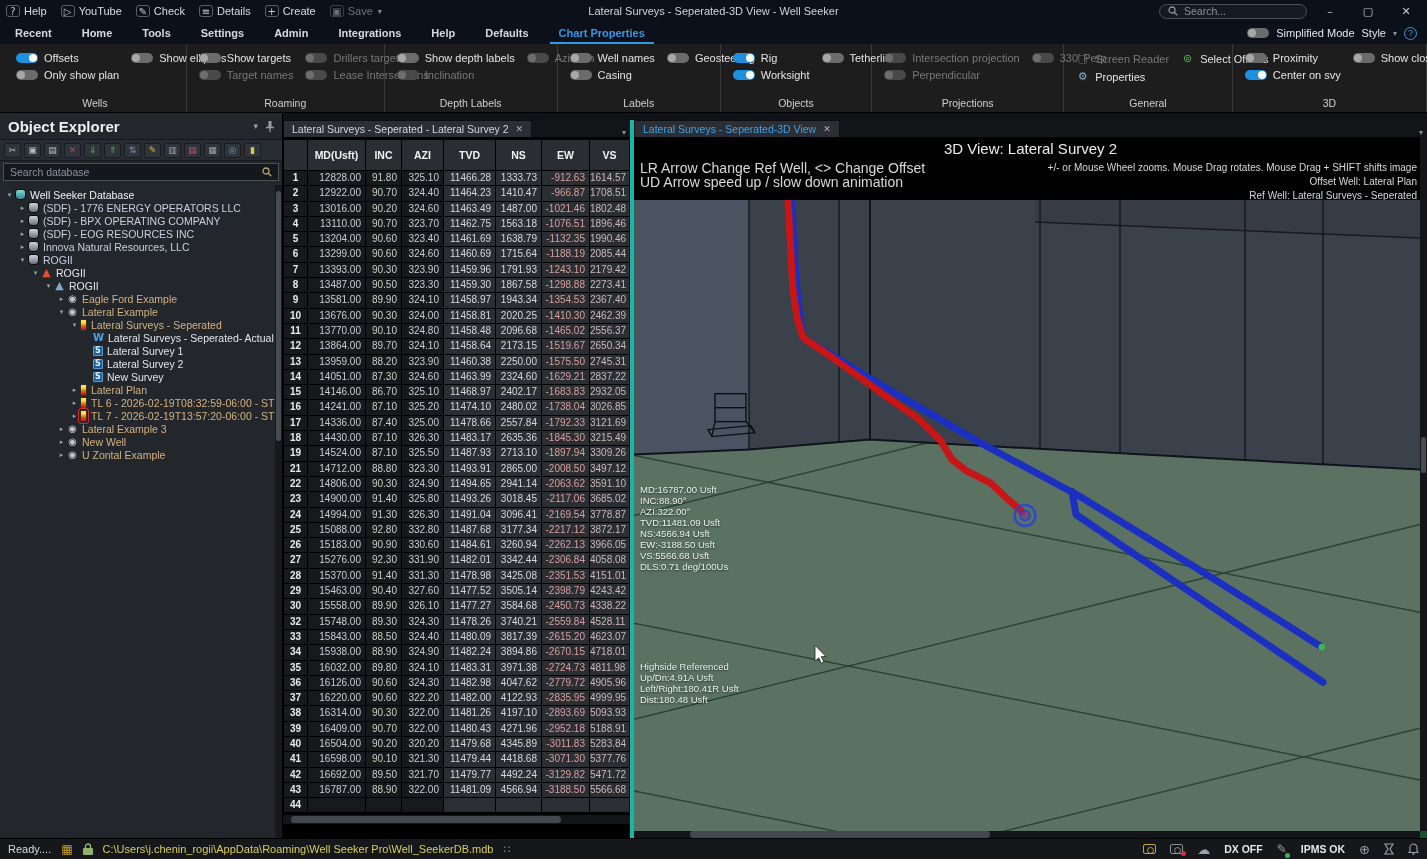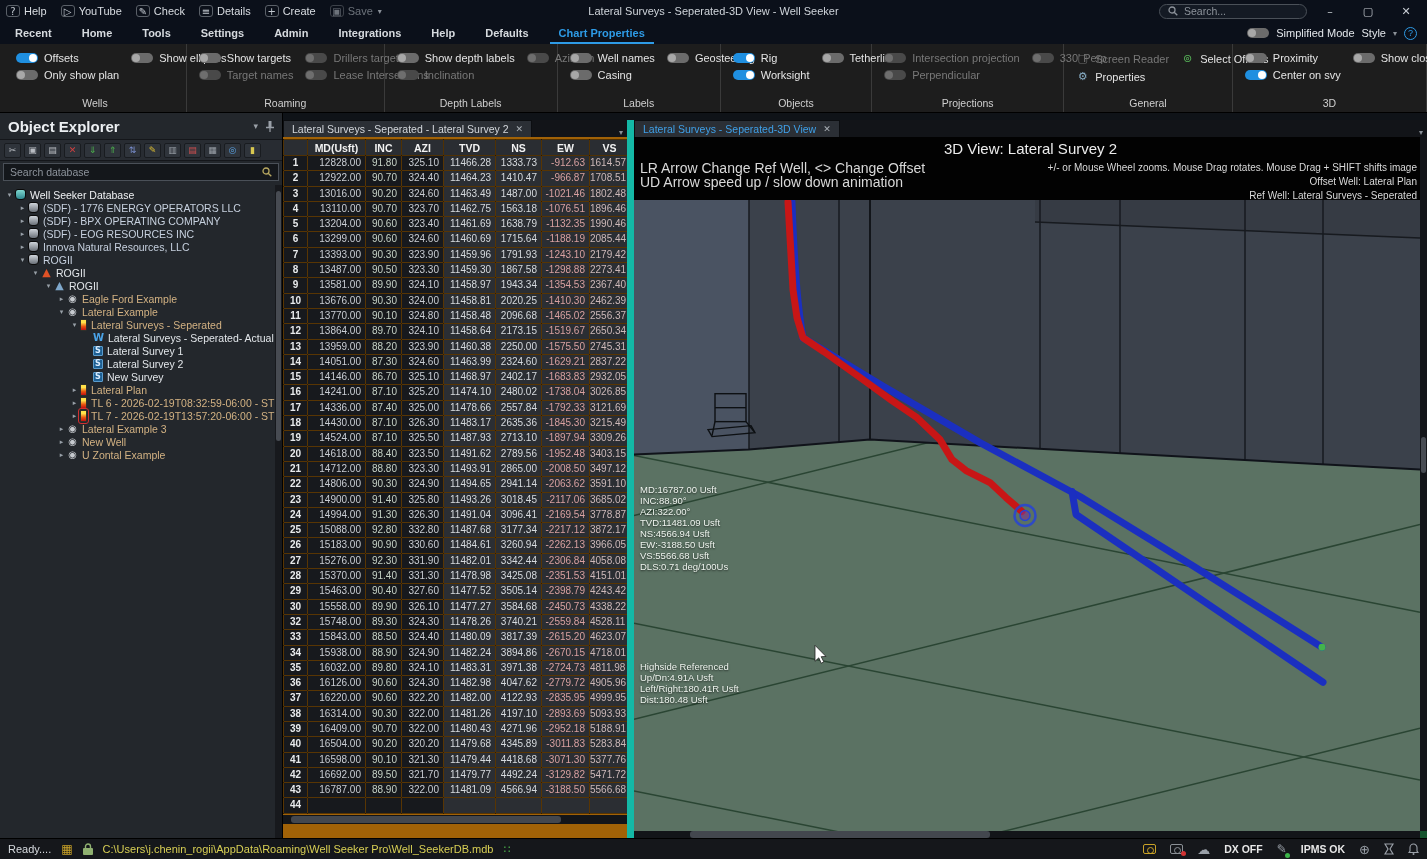--- a/index.html
+++ b/index.html
@@ -77,29 +77,29 @@
   .ti-W{color:#4aa3e8;font-size:10px}
   .ti-S{background:#1d5f93;color:#d9ecff;border:1px solid #5b9ccc;border-radius:1px;width:10px;height:10px}
   .tc-bold{color:#f0f2f4;font-weight:normal}
   .tc-blue{color:#c6d0de}
   .tc-white{color:#e2e6ea}
   .tc-tan{color:#d3b283}
   .vscroll{position:absolute;right:0;top:72px;width:7px;bottom:0;background:#17191d}
   .vthumb{position:absolute;left:1px;right:1px;border-radius:3px;background:#474b52}
 
   
-  .tablepanel{position:absolute;left:283px;top:7px;width:351px;bottom:0;background:#a16207;border-right:7px solid #14b8a6;overflow:hidden}
+  .tablepanel{position:absolute;left:283px;top:7px;width:351px;bottom:0;background:#000000;border-right:4px solid #14b8a6;overflow:hidden}
   .tabbar{height:17px;background:#121418;display:flex;align-items:flex-end}
   .ptab{height:17px;background:#2b2f35;color:#d3d7dc;font-size:10.5px;display:flex;align-items:center;gap:7px;
     padding:0 8px;border:1px solid #0c0e11;border-bottom:none}
   .ptab .x{color:#aab0b6;font-size:9px;font-family:"DejaVu Sans",sans-serif}
   .ptab.active{color:#3fa0e8}
   .tabbar .caret{margin-left:auto;color:#8a9098;font-size:8px;padding-right:4px;font-family:"DejaVu Sans",sans-serif}
   table.grid{border-collapse:collapse;table-layout:fixed;width:351px;margin-top:2px}
-  .grid th{background:#2a2d32;color:#f2f2f2;font-size:10.5px;font-weight:bold;height:16px;
+  .grid th{background:#2a2d32;color:#f2f2f2;font-size:10.5px;font-weight:bold;height:31px;
     border:1px solid rgba(0,0,0,.5);overflow:hidden;white-space:nowrap}
   .grid td{font-size:10px;height:14.3px;line-height:14.3px;text-align:right;padding-right:4px;
     border:1px solid rgba(0,0,0,.45);overflow:hidden;white-space:nowrap}
   .grid td.rn{text-align:center;padding:0;color:#e8eaec;font-weight:bold;background:#17191d}
   .grid td.d{background:#17191d}
   .grid td.l{background:#2b2e33}
   .c-md{color:#c9cdd3}.c-inc{color:#c6d2c6}.c-azi{color:#c9cdd3}
   .c-tvd{color:#d6dade}.c-ns{color:#d6dade}.c-ew{color:#d8a0a0}.c-vs{color:#cdb9b9}
   .hscroll{position:absolute;left:0;right:0;bottom:14px;height:9px;background:#131519}
   .hthumb{position:absolute;top:1px;height:7px;border-radius:3px;background:#43474e}
@@ -767,31 +767,20 @@
             </tr>
             <tr>
               <td class="rn">19</td>
               <td class="d c-md">14524.00</td>
               <td class="d c-inc">87.10</td>
               <td class="d c-azi">325.50</td>
               <td class="l c-tvd">11487.93</td>
               <td class="l c-ns">2713.10</td>
               <td class="l c-ew">-1897.94</td>
               <td class="l c-vs">3309.26</td>
-              <td class="l"></td>
-            </tr>
-            <tr>
-              <td class="rn">20</td>
-              <td class="d c-md">14618.00</td>
-              <td class="d c-inc">88.40</td>
-              <td class="d c-azi">323.50</td>
-              <td class="l c-tvd">11491.62</td>
-              <td class="l c-ns">2789.56</td>
-              <td class="l c-ew">-1952.48</td>
-              <td class="l c-vs">3403.15</td>
               <td class="l"></td>
             </tr>
             <tr>
               <td class="rn">21</td>
               <td class="d c-md">14712.00</td>
               <td class="d c-inc">88.80</td>
               <td class="d c-azi">323.30</td>
               <td class="l c-tvd">11493.91</td>
               <td class="l c-ns">2865.00</td>
               <td class="l c-ew">-2008.50</td>

